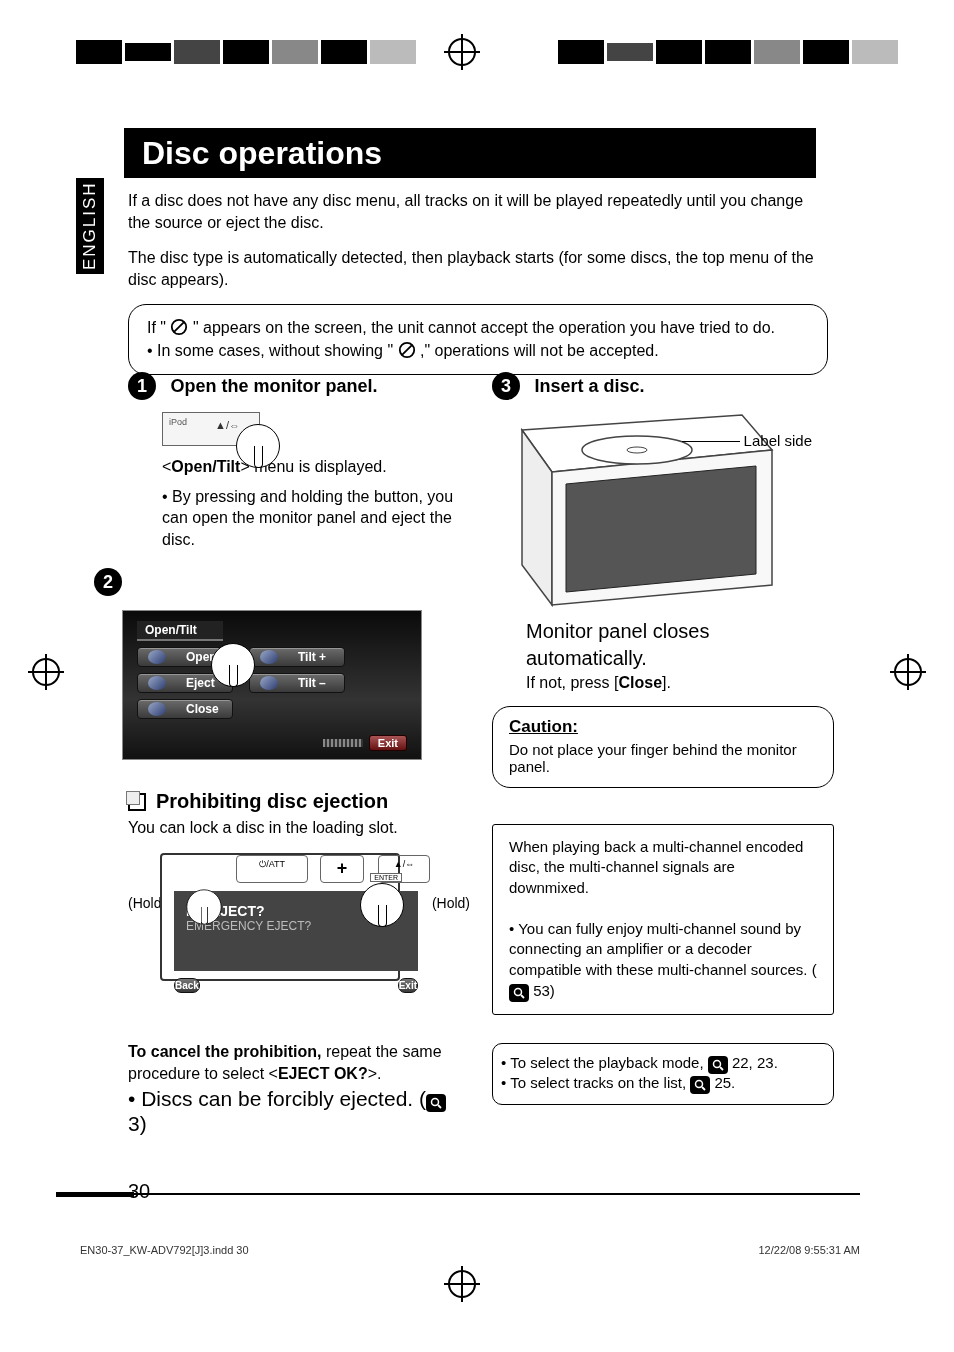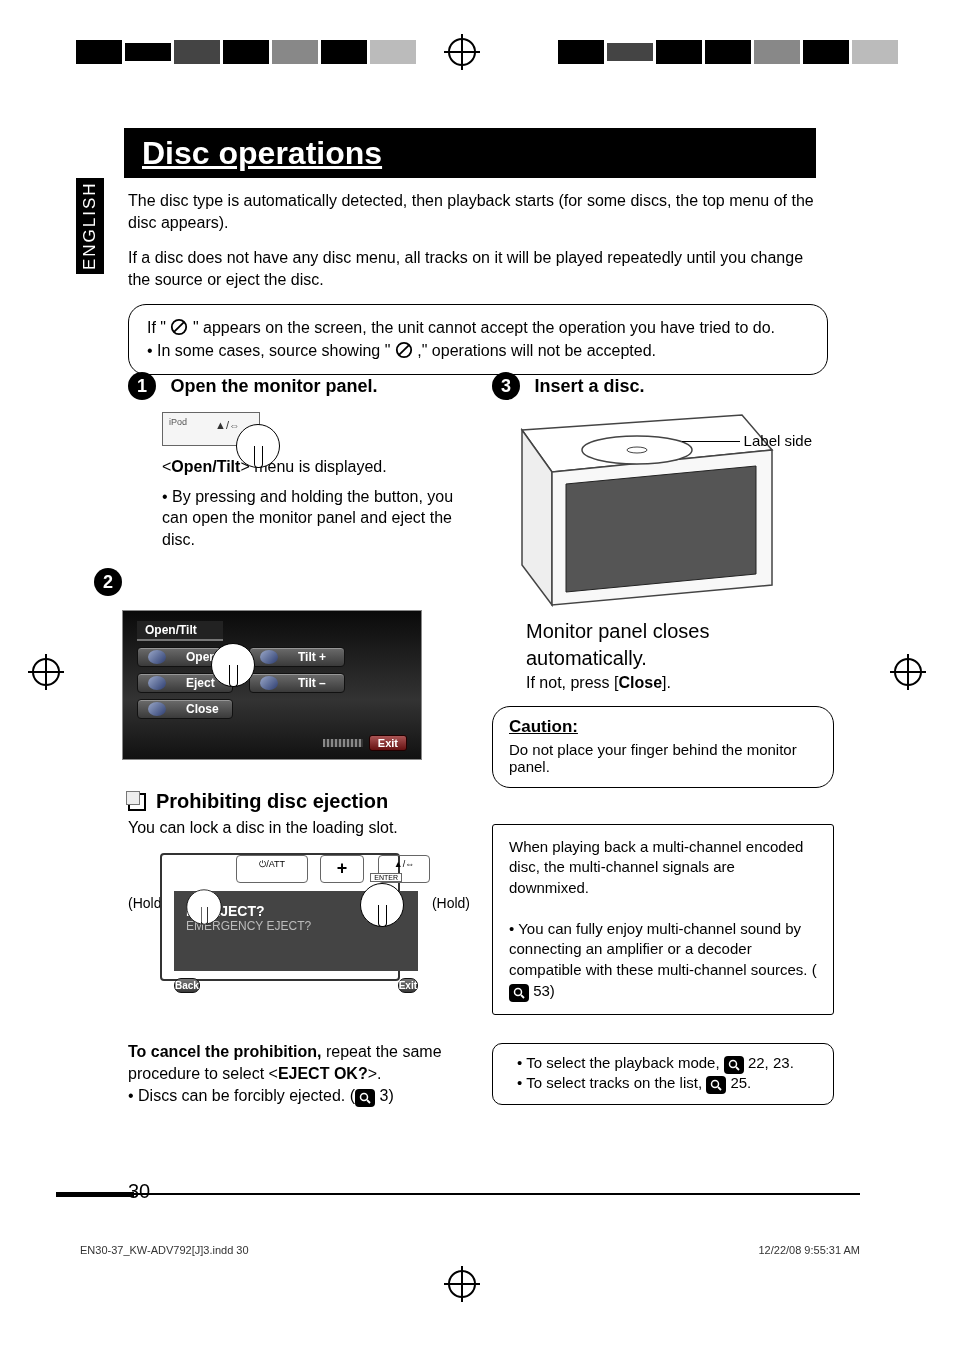--- a/index.html
+++ b/index.html
@@ -28,21 +28,21 @@
 
   
   .langtab { position:absolute; top:178px; left:76px; width:28px; height:96px;
              background:#000; color:#fff; display:flex; align-items:center; justify-content:center;
              writing-mode: vertical-rl; transform: rotate(180deg);
              font-size:17px; letter-spacing:2px; font-weight:400; }
 
   
   .titlebar { position:absolute; top:128px; left:124px; right:138px; height:50px;
               background:#000; color:#fff; display:flex; align-items:center; padding-left:18px;
-              font-size:32px; font-weight:700;text-decoration:underline; }
+              font-size:32px; font-weight:700; }
 
   .content { position:absolute; top:190px; left:128px; width:700px; }
   .body-text { font-size:16px; line-height:1.35; }
   .body-text p { margin-bottom:14px; }
 
   .prohibit-box { margin-top:12px; border:1px solid #000; border-radius:18px; padding:12px 18px; font-size:16px; line-height:1.4; }
   .inline-icon { display:inline-block; width:18px; height:18px; vertical-align:-3px; }
 
   .twocol { position:absolute; top:372px; left:128px; width:710px; display:flex; gap:34px; }
   .colL { width:330px; }
@@ -103,21 +103,21 @@
   .labelside::before{ content:""; position:absolute; left:-62px; top:9px; width:58px; height:1px; background:#000;}
 
   .cautionbox { border:1px solid #000; border-radius:18px; padding:10px 16px 12px; margin-top:12px;}
   .cautionbox .cap { font-size:17px; font-weight:700; text-decoration:underline;}
   .cautionbox .txt { font-size:15px; margin-top:4px;}
 
   .mixbox { border:1px solid #000; border-radius:3px; padding:12px 16px; margin-top:36px; font-size:15px; line-height:1.38;}
   .mixbox ul { list-style:none; padding:0; margin-top:20px;}
   .mixbox ul li::before{ content:"• ";}
 
-  .refsbox { border:1px solid #000; border-radius:10px; padding:10px 24px; margin-top:28px; font-size:15px;}
+  .refsbox { border:1px solid #000; border-radius:10px; padding:10px 8px; margin-top:28px; font-size:15px;}
   .refsbox ul{ list-style:none; padding:0;}
   .refsbox ul li::before{ content:"• ";}
 
   .pagenum { position:absolute; left:128px; top:1180px; font-size:20px; }
   .pagenum-rule { position:absolute; left:56px; top:1192px; width:78px; height:5px; background:#000;}
   .pagenum-rule::after{ content:""; position:absolute; left:78px; top:1px; width:726px; height:2px; background:#000;}
 
   .jobline { position:absolute; top:1244px; left:80px; right:94px; display:flex; justify-content:space-between; font-size:11px; color:#333;}
 
   svg.magsvg circle{ fill:none; stroke:#fff; stroke-width:1.5;}
@@ -168,36 +168,36 @@
       <div class="g3" style="width:46px;height:24px"></div>
     </div>
   </div>
 
   <div class="langtab">ENGLISH</div>
 
   <div class="titlebar">Disc operations</div>
 
   <div class="content">
     <div class="body-text">
+      <p>If a disc does not have any disc menu, all tracks on it will be played repeatedly until you change the source or eject the disc.</p>
       <p>The disc type is automatically detected, then playback starts (for some discs, the top menu of the disc appears).</p>
-      <p>If a disc does not have any disc menu, all tracks on it will be played repeatedly until you change the source or eject the disc.</p>
     </div>
     <div class="prohibit-box">
       <div>
         <span>If "</span>
         <span class="inline-icon">
           <svg viewBox="0 0 20 20">
               <circle cx="10" cy="10" r="8" fill="none" stroke="#000" stroke-width="2"></circle>
               <line x1="4.5" y1="15.5" x2="15.5" y2="4.5" stroke="#000" stroke-width="2"></line>
             </svg>
         </span>
         <span>" appears on the screen, the unit cannot accept the operation you have tried to do.</span>
       </div>
       <div>
-        <span>•  In some cases, source showing "</span>
+        <span>•  In some cases, without showing "</span>
         <span class="inline-icon">
           <svg viewBox="0 0 20 20">
               <circle cx="10" cy="10" r="8" fill="none" stroke="#000" stroke-width="2"></circle>
               <line x1="4.5" y1="15.5" x2="15.5" y2="4.5" stroke="#000" stroke-width="2"></line>
             </svg>
         </span>
         <span>," operations will not be accepted.</span>
       </div>
     </div>
   </div>
@@ -305,21 +305,21 @@
         </div>
         <div class="fingerhand" style="left:54px; top:36px; transform:scale(0.8);">
             <div class="c"></div>
             <div class="stem"></div>
           </div>
       </div>
 
       <p style="font-size:16px; line-height:1.35; margin-top:24px;">
         <b>To cancel the prohibition,</b><span> repeat the same procedure to select &lt;</span><b>EJECT OK?</b><span>&gt;.</span>
       </p>
-      <ul style="list-style:none;padding:0;font-size:16px; margin-top:2px;">
+      <ul style="list-style:none;padding:0;font-size:21px; margin-top:2px;">
         <li>• <span>Discs can be forcibly ejected. (</span><span class="refbox">
               <svg class="magsvg mag" viewBox="0 0 12 12">
                 <circle cx="5" cy="5" r="3.5"></circle>
                 <line x1="8" y1="8" x2="11" y2="11"></line>
               </svg>
             </span><span> 3)</span></li>
       </ul>
 
     </div>
 

